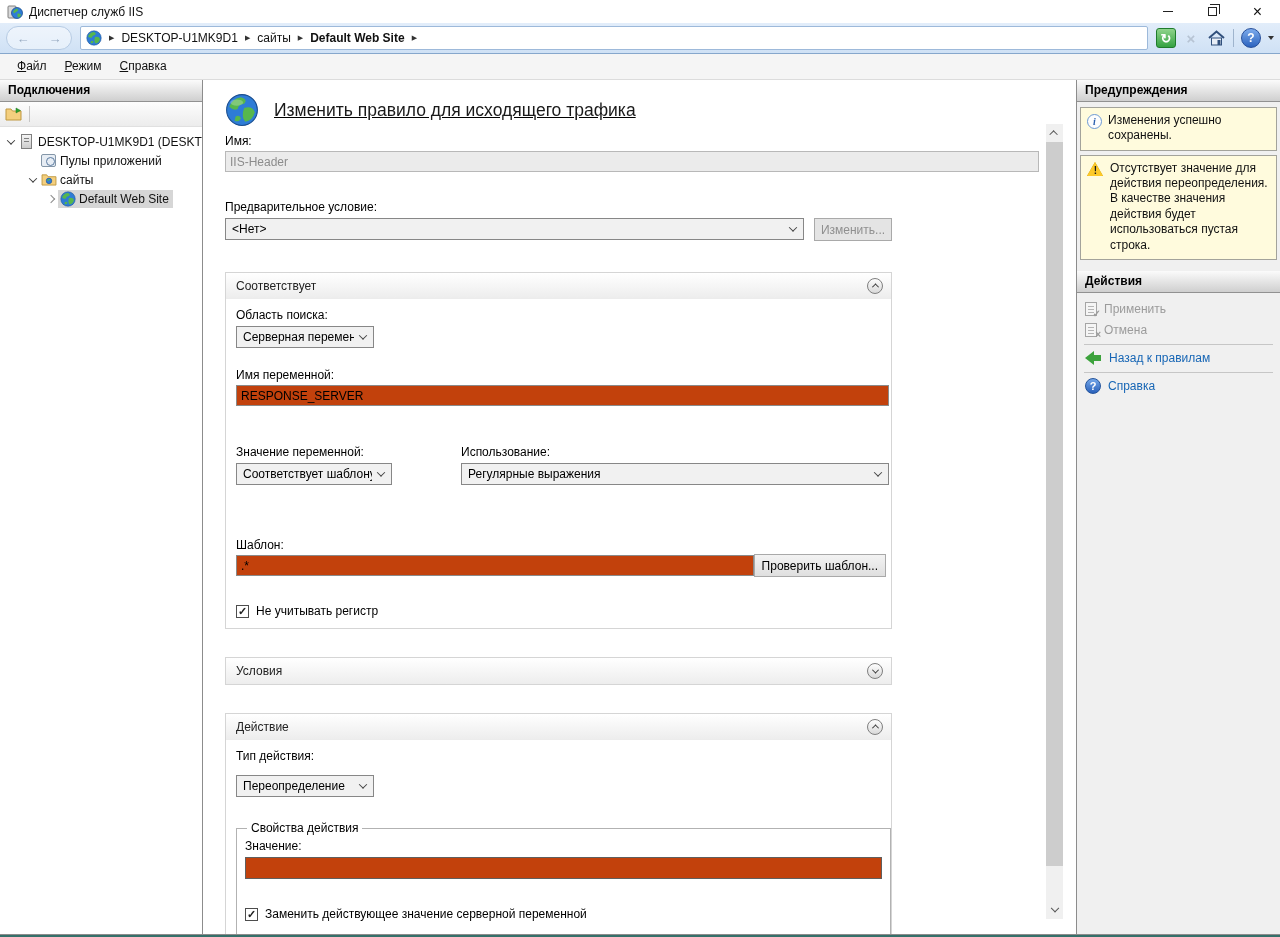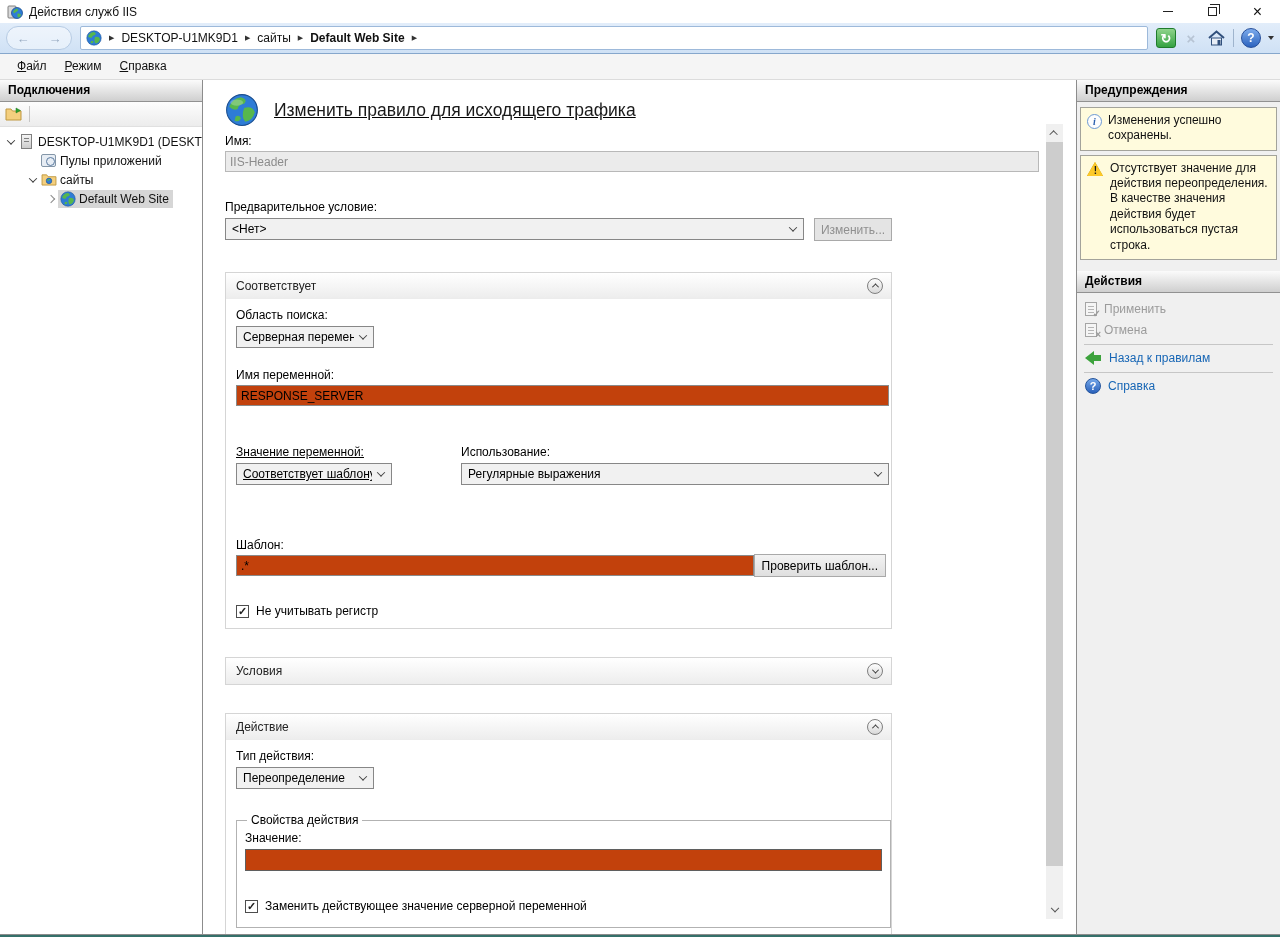--- a/index.html
+++ b/index.html
@@ -131,21 +131,21 @@
 </head>
 <body>
 
 <div class="titlebar">
   <svg class="app-icon" viewBox="0 0 16 16">
     <rect x="1" y="2" width="8" height="12" rx="1" fill="#d9d9d9" stroke="#808080" stroke-width="1"></rect>
     <circle cx="10" cy="9" r="5.5" fill="#2e7cd6" stroke="#1b4e8e" stroke-width="0.8"></circle>
     <path d="M6 8 Q7 5 10 4.5 Q12 6 10 7.5 Q8 8 8 9 Q7 9.5 6 8 Z" fill="#57b74c"></path>
     <path d="M10.5 9.5 Q13.5 9 14 11 Q13 13.5 11 13.5 Q10 11.5 10.5 9.5 Z" fill="#57b74c"></path>
   </svg>
-  <span class="title-text">Действия служб IIS</span>
+  <span class="title-text">Диспетчер служб IIS</span>
   <div class="win-controls">
     <div class="win-btn">
         <span class="glyph-min"></span>
       </div>
     <div class="win-btn">
         <span class="glyph-restore"></span>
       </div>
     <div class="win-btn">
         <span class="glyph-close">×</span>
       </div>
@@ -295,21 +295,21 @@
           <div class="fld-label" style="margin-top:9px;">Область поиска:</div>
           <div class="combo" style="width:138px; margin-top:4px;">
             <span style="overflow:hidden;">Серверная переменная</span>
             <span class="combo-chev"></span>
           </div>
 
           <div class="fld-label" style="margin-top:20px;">Имя переменной:</div>
           <div class="textbox" style="width:653px; margin-top:3px;">RESPONSE_SERVER</div>
 
           <div style="display:flex; margin-top:39px;">
-            <div style="width:156px;text-decoration:underline;">
+            <div style="width:156px;">
               <div class="fld-label">Значение переменной:</div>
               <div class="combo" style="width:156px; margin-top:4px;">
                 <span style="overflow:hidden;">Соответствует шаблону</span>
                 <span class="combo-chev"></span>
               </div>
             </div>
             <div style="margin-left:69px;">
               <div class="fld-label">Использование:</div>
               <div class="combo" style="width:428px; margin-top:4px;">
                 <span>Регулярные выражения</span>
@@ -342,21 +342,21 @@
 
       <div class="section" style="margin-top:28px;">
         <div class="section-header">
           <span>Действие</span>
           <span class="circle-chev">
               <span class="up"></span>
             </span>
         </div>
         <div class="section-body">
           <div class="fld-label" style="margin-top:9px;">Тип действия:</div>
-          <div class="combo" style="width:138px; margin-top:4px;">
+          <div class="combo" style="width:138px; margin-top:12px;">
             <span style="overflow:hidden;">Переопределение</span>
             <span class="combo-chev"></span>
           </div>
 
           <fieldset class="groupbox" style="margin-top:24px;">
             <legend>Свойства действия</legend>
             <div class="fld-label" style="margin-top:0;">Значение:</div>
             <div class="textbox" style="width:637px; margin-top:4px; height:22px; border-color:#5f5f5f;"></div>
             <div class="checkrow" style="margin-top:28px;">
               <span class="cb">✓</span>

